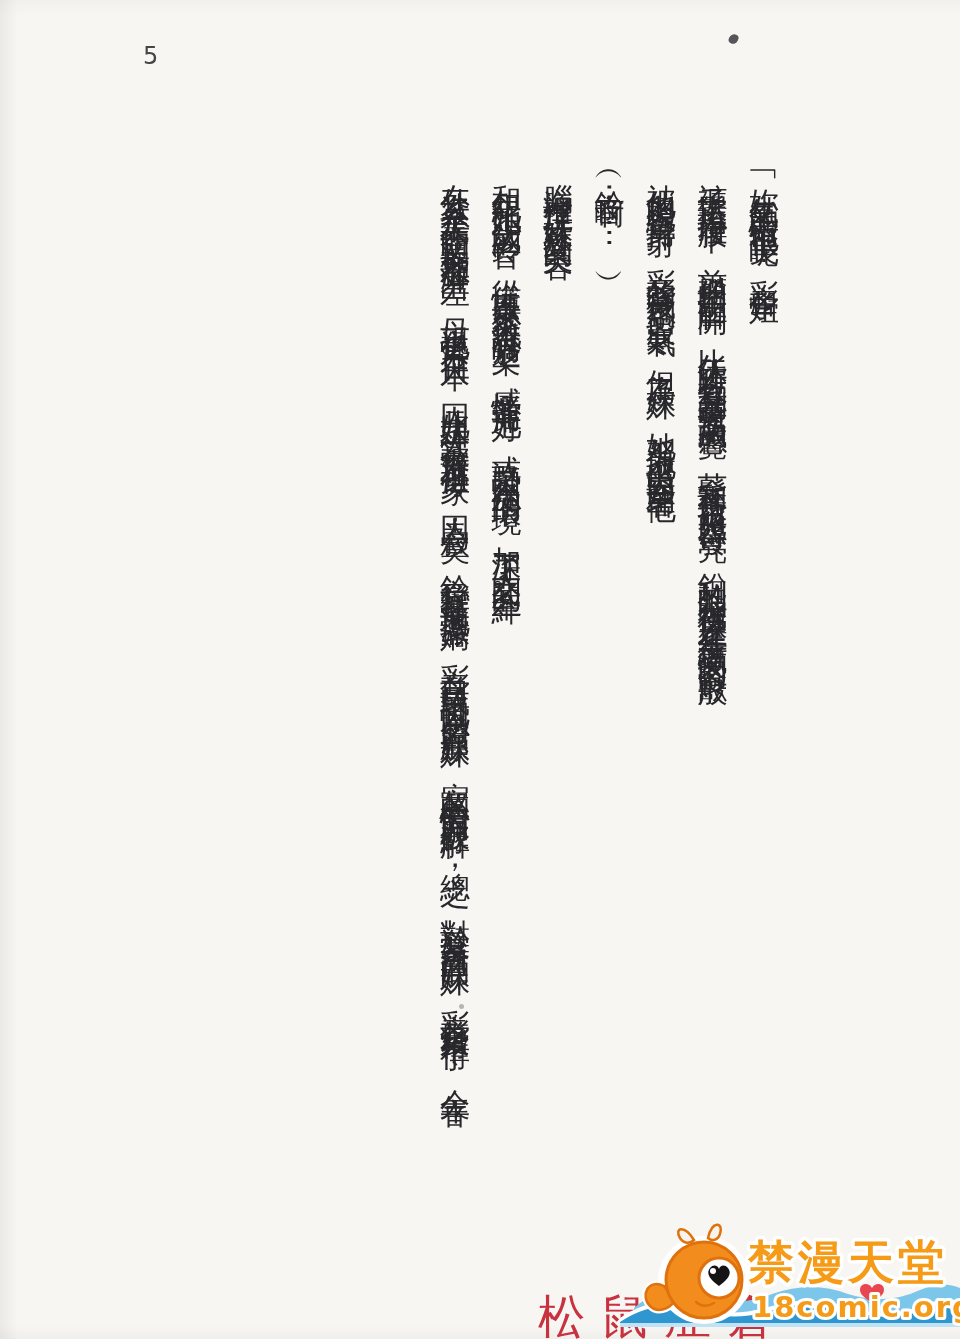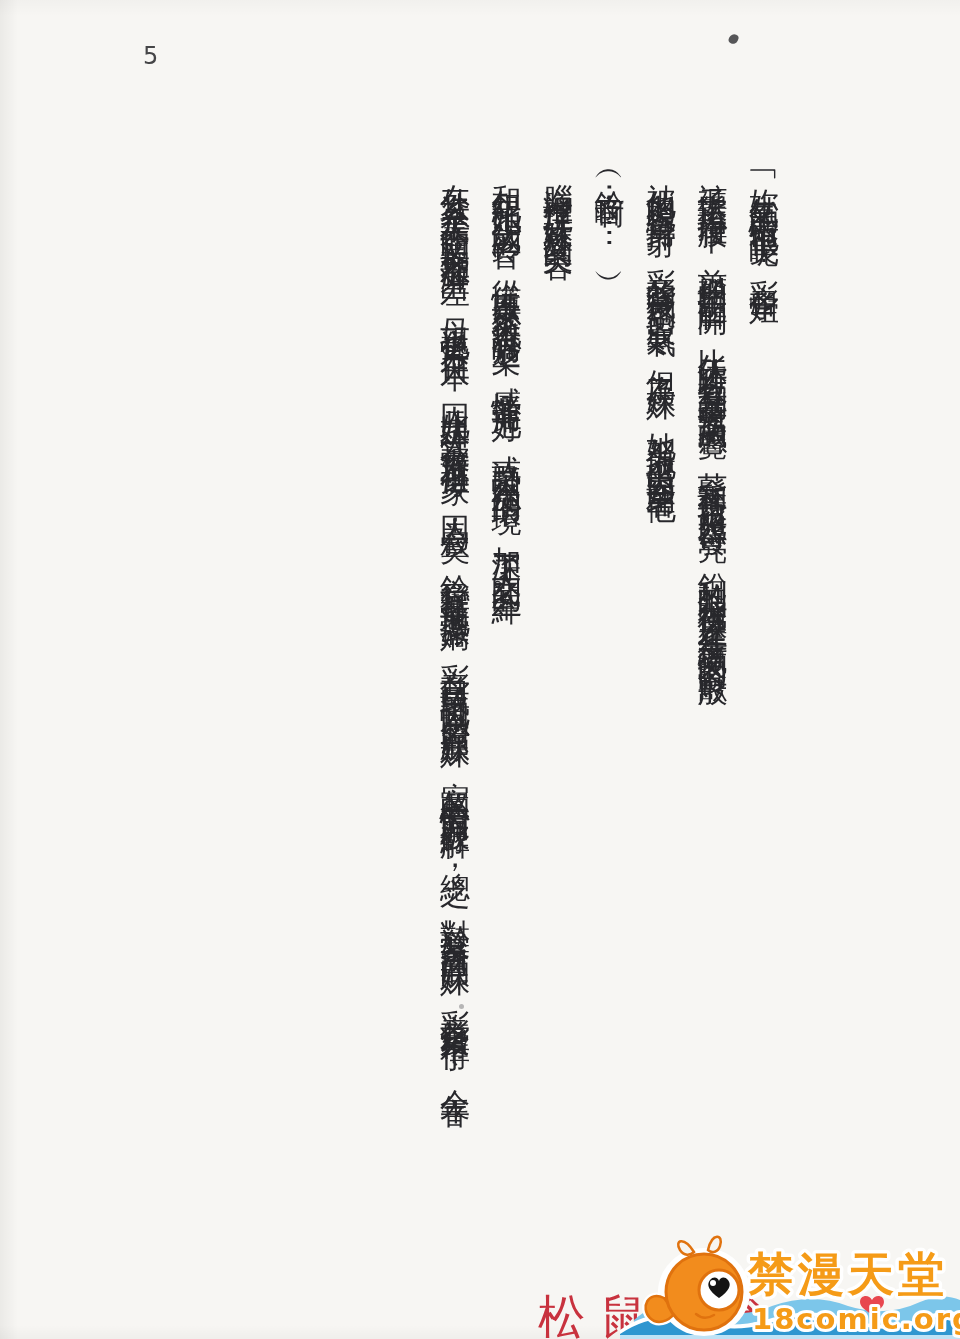--- a/index.html
+++ b/index.html
@@ -40,21 +40,21 @@
   }
   .novel-text p{margin:0;padding:0;text-indent:1.18em;}
   
   .series-title{
     position:absolute;left:538px;top:1286px;
     font-size:47px;letter-spacing:16px;color:#c8323e;
     font-family:"DejaVu Serif","Liberation Serif",serif;
     white-space:nowrap;z-index:2;
   }
   .watermark{
-    position:absolute;right:0;bottom:0;width:340px;height:105px;z-index:3;
+    position:absolute;right:0;bottom:12px;width:340px;height:105px;z-index:3;
   }
   .watermark svg{display:block;}
   .wm-text{
     font-family:"DejaVu Sans","Liberation Sans",sans-serif;
     font-weight:bold;
   }
 </style>
 </head>
 <body>
 

